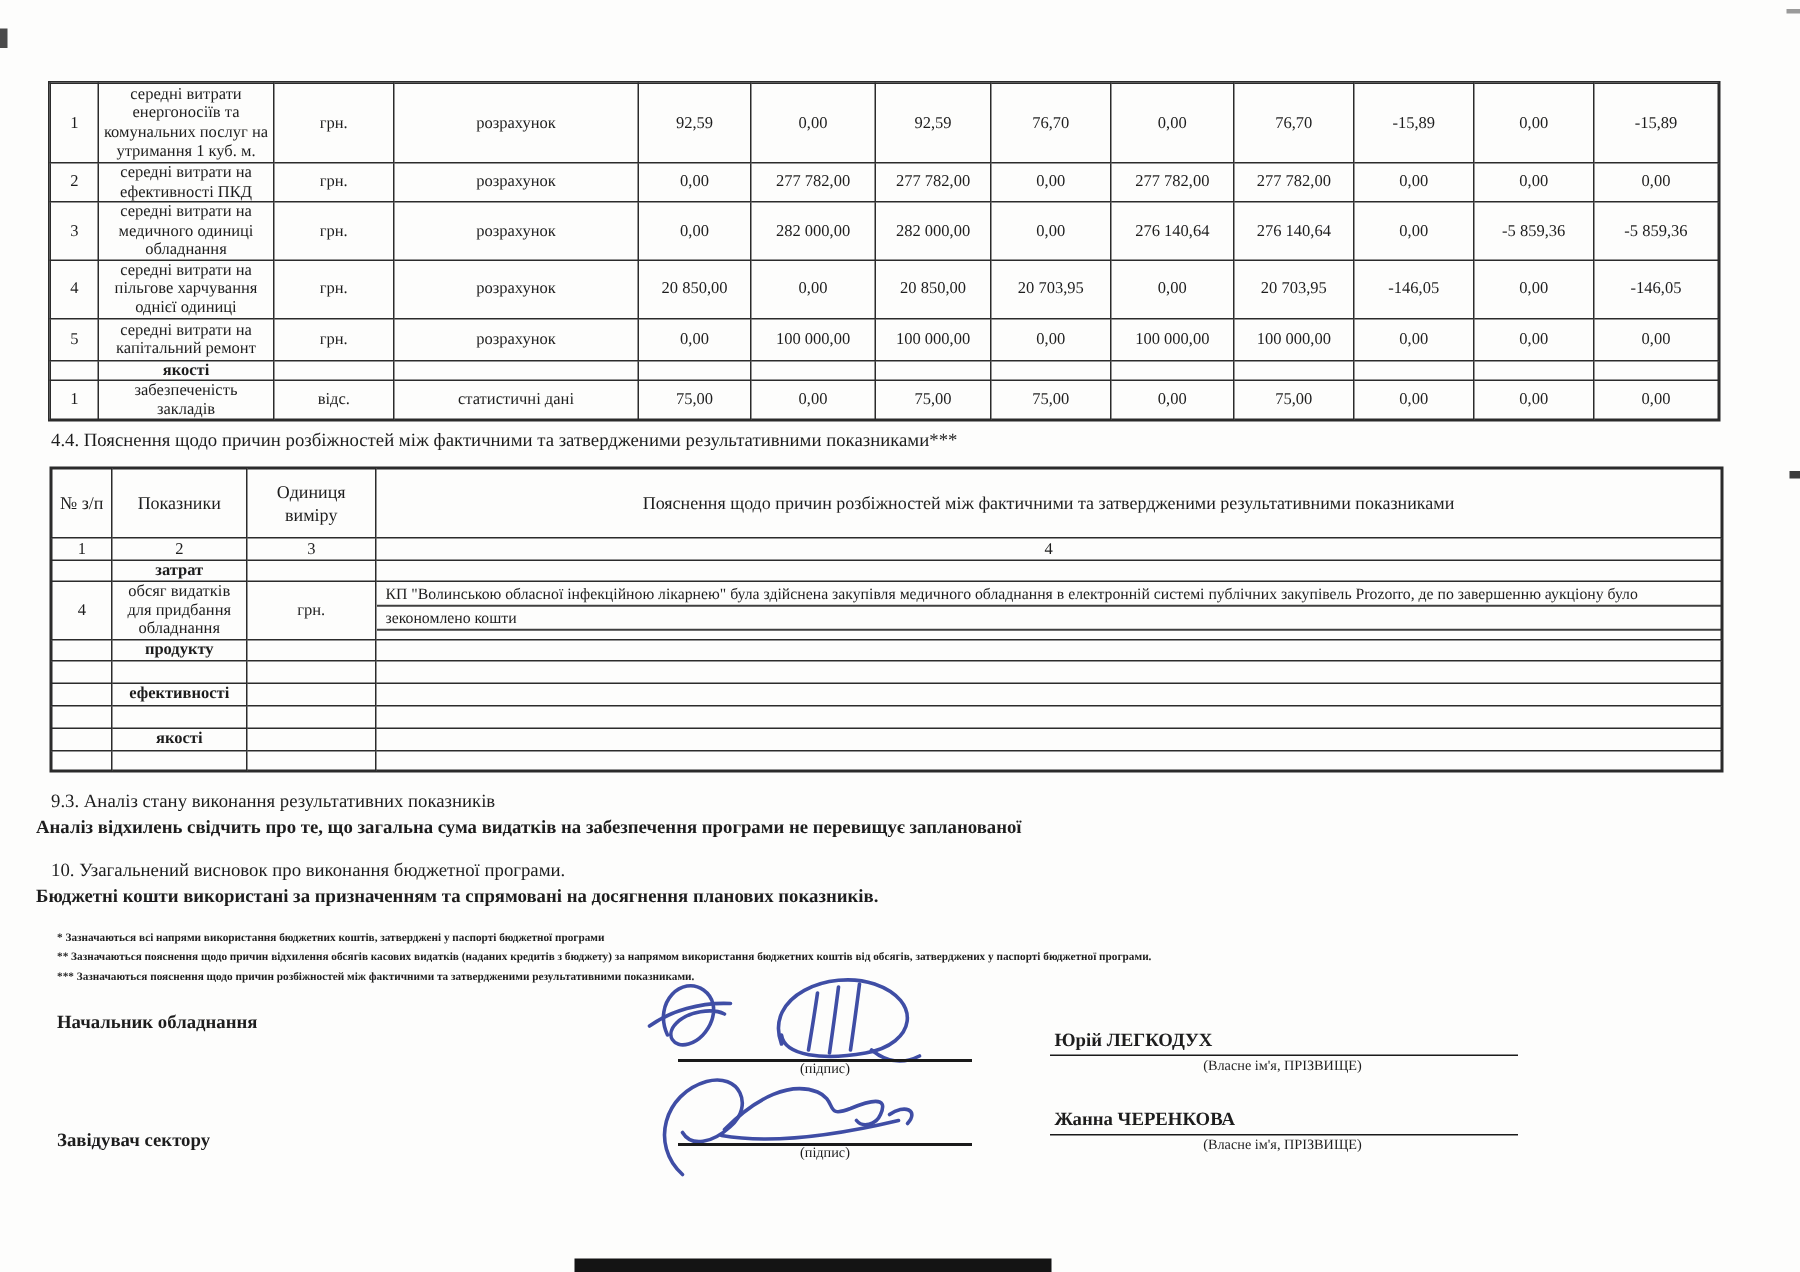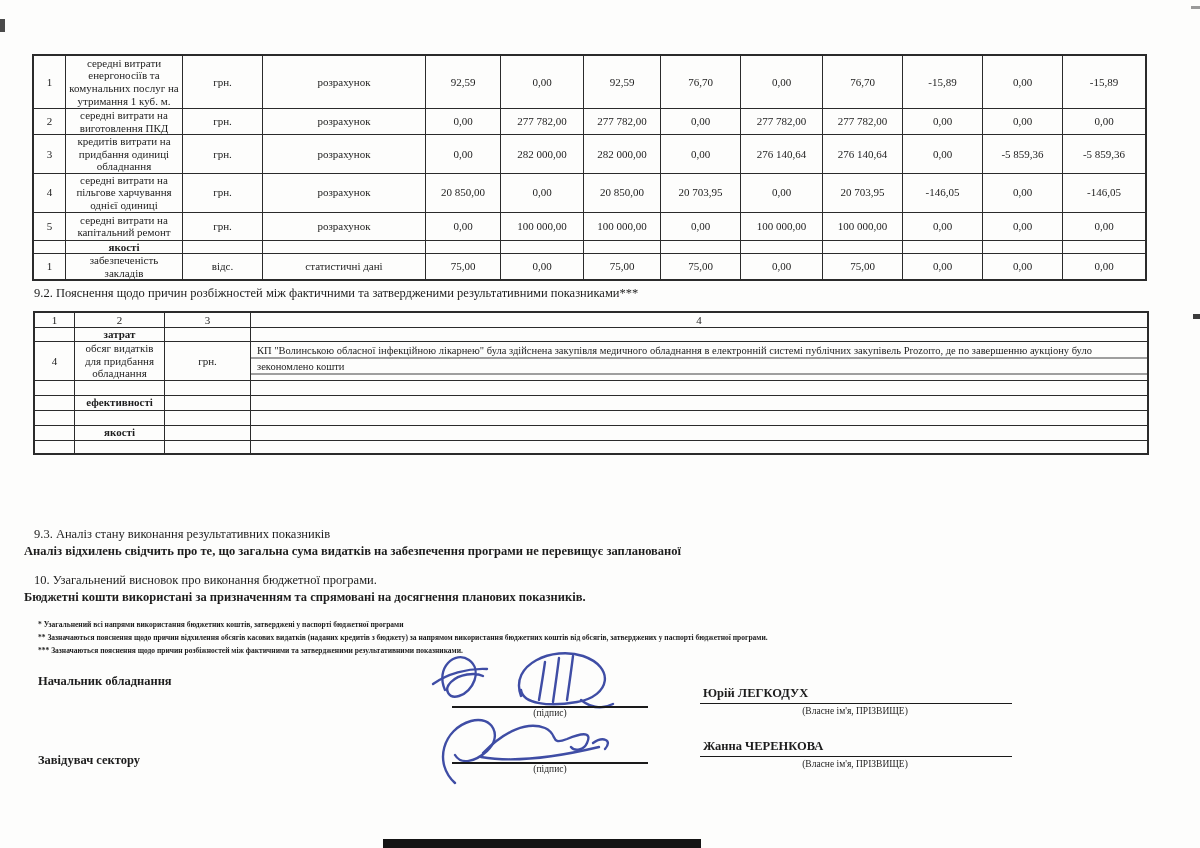--- a/index.html
+++ b/index.html
@@ -76,36 +76,36 @@
     <td>92,59</td>
     <td>76,70</td>
     <td>0,00</td>
     <td>76,70</td>
     <td>-15,89</td>
     <td>0,00</td>
     <td>-15,89</td>
   </tr>
   <tr style="height:25px">
     <td>2</td>
-    <td class="nm">середні витрати на виготовлення ПКД</td>
+    <td class="nm">середні витрати на ефективності ПКД</td>
     <td>грн.</td>
     <td class="src">розрахунок</td>
     <td>0,00</td>
     <td>277 782,00</td>
     <td>277 782,00</td>
     <td>0,00</td>
     <td>277 782,00</td>
     <td>277 782,00</td>
     <td>0,00</td>
     <td>0,00</td>
     <td>0,00</td>
   </tr>
   <tr style="height:33px">
     <td>3</td>
-    <td class="nm">кредитів витрати на придбання одиниці обладнання</td>
+    <td class="nm">середні витрати на медичного одиниці обладнання</td>
     <td>грн.</td>
     <td class="src">розрахунок</td>
     <td>0,00</td>
     <td>282 000,00</td>
     <td>282 000,00</td>
     <td>0,00</td>
     <td>276 140,64</td>
     <td>276 140,64</td>
     <td>0,00</td>
     <td>-5 859,36</td>
@@ -167,48 +167,60 @@
     <td>75,00</td>
     <td>0,00</td>
     <td>75,00</td>
     <td>0,00</td>
     <td>0,00</td>
     <td>0,00</td>
   </tr>
 </tbody>
   </table>
 
-<div class="abs h-sec" style="left:34px;top:286px;">9.2. Пояснення щодо причин розбіжностей між фактичними та затвердженими результативними показниками***</div>
+<div class="abs h-sec" style="left:34px;top:286px;">4.4. Пояснення щодо причин розбіжностей між фактичними та затвердженими результативними показниками***</div>
 
 <table id="t2" class="doc-table">
   <colgroup>
     <col style="width:40px">
       <col style="width:90px">
       <col style="width:86px">
       <col style="width:897px">
   </colgroup>
   <tbody>
+      <tr style="height:46px">
+    <td class="hdr">№ з/п</td>
+    <td class="hdr">Показники</td>
+    <td class="hdr">Одиниця виміру</td>
+    <td class="hdr">Пояснення щодо причин розбіжностей між фактичними та затвердженими результативними показниками</td>
+  </tr>
   <tr style="height:15px">
     <td>1</td>
     <td>2</td>
     <td>3</td>
     <td>4</td>
   </tr>
   <tr style="height:14px">
     <td></td>
     <td class="sec">затрат</td>
     <td></td>
     <td class="expl ruled"></td>
   </tr>
   <tr style="height:35px">
     <td>4</td>
     <td class="nm">обсяг видатків для придбання обладнання</td>
     <td>грн.</td>
     <td class="expl ruled">КП "Волинською обласної інфекційною лікарнею" була здійснена закупівля медичного обладнання в електронній системі публічних закупівель Prozorro, де по завершенню аукціону було зекономлено кошти</td>
   </tr>
+  <tr style="height:14px">
+    <td></td>
+    <td class="sec">продукту</td>
+    <td></td>
+    <td class="expl ruled"></td>
+  </tr>
   <tr style="height:15px">
     <td></td>
     <td></td>
     <td></td>
     <td class="expl ruled"></td>
   </tr>
   <tr style="height:15px">
     <td></td>
     <td class="sec">ефективності</td>
     <td></td>
@@ -234,21 +246,21 @@
   </tr>
 </tbody>
   </table>
 
 <div class="abs h-sec" style="left:34px;top:527px;">9.3. Аналіз стану виконання результативних показників</div>
 <div class="abs b-sec" style="left:24px;top:544px;">Аналіз відхилень свідчить про те, що загальна сума видатків на забезпечення програми не перевищує запланованої</div>
 
 <div class="abs h-sec" style="left:34px;top:573px;">10. Узагальнений висновок про виконання бюджетної програми.</div>
 <div class="abs b-sec" style="left:24px;top:590px;">Бюджетні кошти використані за призначенням та спрямовані на досягнення планових показників.</div>
 
-<div class="abs fn" style="left:38px;top:619px;width:1120px;">* Узагальнений всі напрями використання бюджетних коштів, затверджені у паспорті бюджетної програми</div>
+<div class="abs fn" style="left:38px;top:619px;width:1120px;">* Зазначаються всі напрями використання бюджетних коштів, затверджені у паспорті бюджетної програми</div>
 <div class="abs fn" style="left:38px;top:632px;width:1120px;">** Зазначаються пояснення щодо причин відхилення обсягів касових видатків (наданих кредитів з бюджету) за напрямом використання бюджетних коштів від обсягів, затверджених у паспорті бюджетної програми.</div>
 <div class="abs fn" style="left:38px;top:645px;width:1120px;">*** Зазначаються пояснення щодо причин розбіжностей між фактичними та затвердженими результативними показниками.</div>
 
 <div class="abs role" style="left:38px;top:674px;">Начальник обладнання</div>
 <div class="abs role" style="left:38px;top:753px;">Завідувач сектору</div>
 
 <svg class="sig-svg" style="left:425px;top:638px;" width="240" height="80" viewBox="0 0 240 80">
   <g fill="none" stroke="#2f3f9e" stroke-width="2.4" stroke-linecap="round" stroke-linejoin="round" opacity="0.92">
     <path d="M20,52 C10,30 30,12 44,22 C58,32 48,54 34,58 C24,61 18,52 26,44 C34,36 50,34 58,38"></path>
     <path d="M8,46 C22,36 42,30 62,31"></path>

